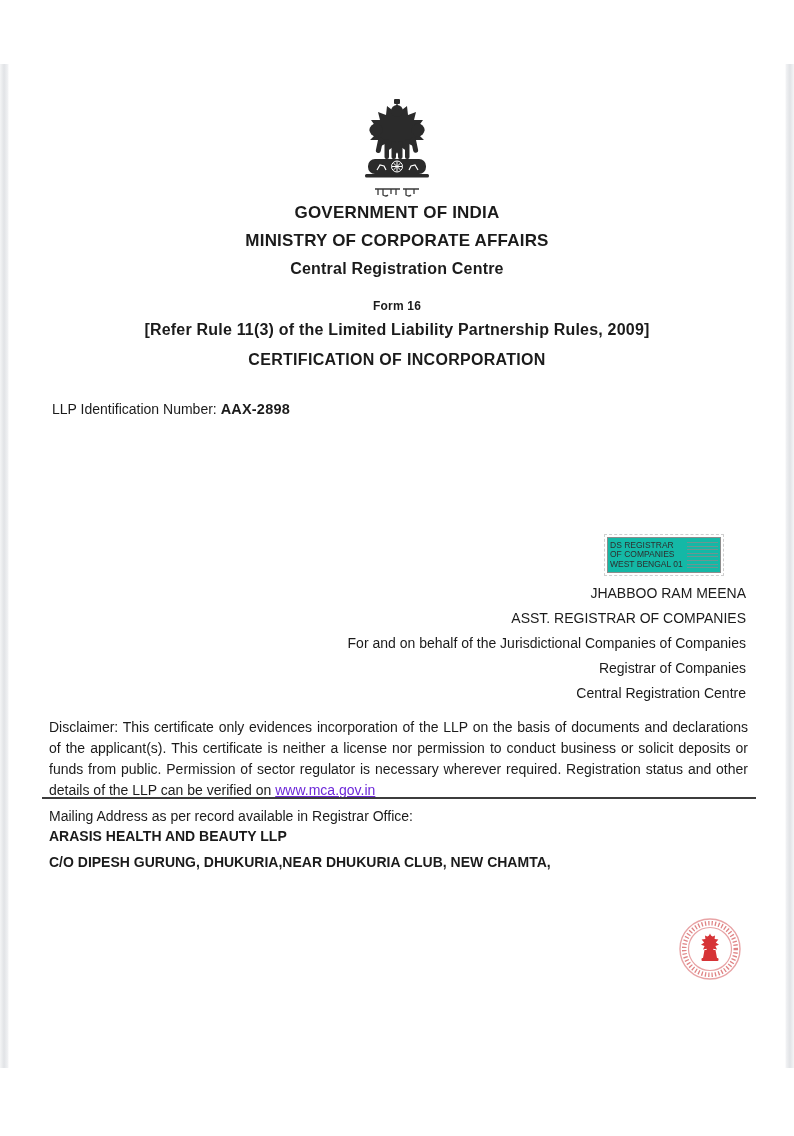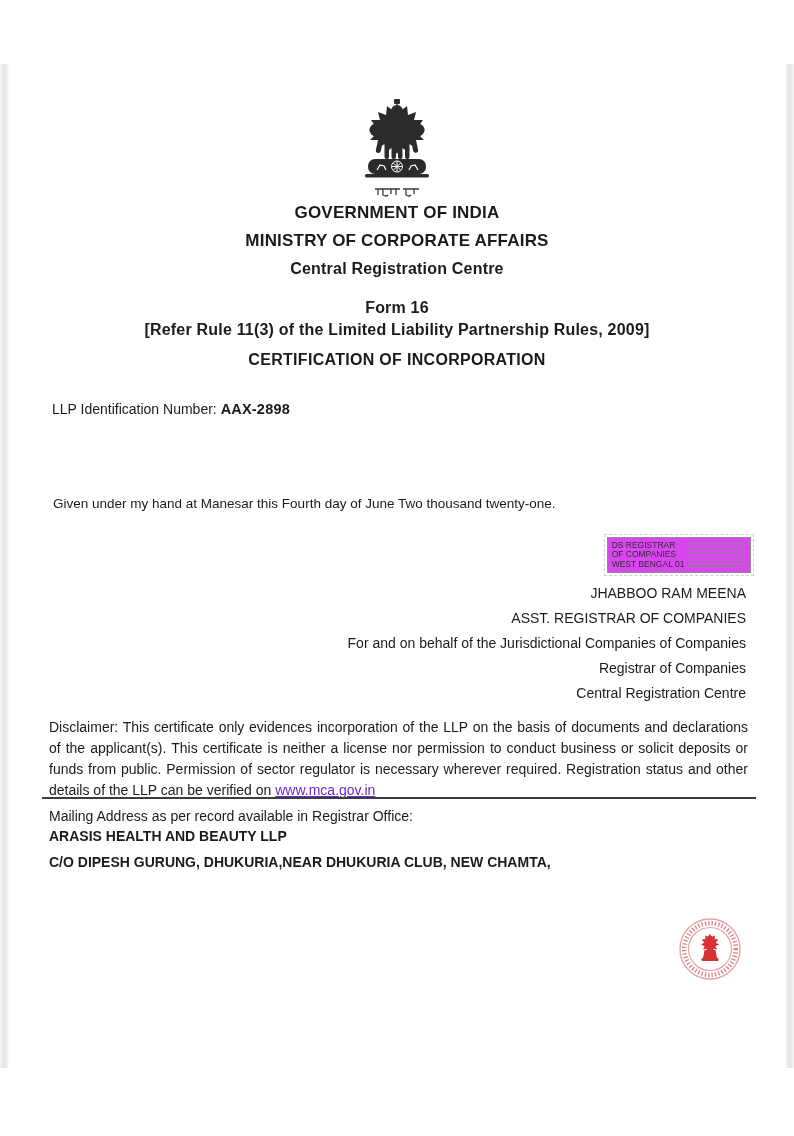--- a/index.html
+++ b/index.html
@@ -10,34 +10,34 @@
   .page-edge { position:absolute; top:64px; height:1004px; width:9px; }
   .page-edge.left  { left:0;  background:linear-gradient(90deg,#f4f5f6,#e1e3e6 45%,#f0f1f3 85%,#fff); }
   .page-edge.right { right:0; background:linear-gradient(270deg,#f4f5f6,#e1e3e6 45%,#f0f1f3 85%,#fff); }
 
   .emblem { position:absolute; top:97px; left:50%; transform:translateX(-50%); }
 
   .center-line { position:absolute; left:0; width:100%; text-align:center; font-weight:bold; letter-spacing:.2px; }
   .t-gov      { top:203px; font-size:17px; }
   .t-ministry { top:231px; font-size:17px; }
   .t-crc      { top:260px; font-size:16px; }
-  .t-form     { top:299px; font-size:16px; }
+  .t-form     { top:299px; font-size:12px; }
   .t-rule     { top:321px; font-size:16px;text-align:center; }
   .t-cert     { top:351px; font-size:16px; letter-spacing:.3px; }
 
   .llp-line { position:absolute; top:401px; left:52px; font-size:14px; }
   .llp-line b { font-size:14.5px; letter-spacing:.2px; }
 
   .para { position:absolute; font-size:14px; line-height:21px; }
   .certified { top:428px; left:52px; width:696px; }
   .given { top:493px; left:53px; font-size:13.5px; }
 
-  .ds-stamp { position:absolute; top:537px; left:607px; width:144px; height:36px;
-              border:1px solid #8d8d8d; background:#d946ef; display:flex; align-items:center;
-              outline:1px dashed #cfcfcf; outline-offset:2px;justify-content:center; }
+  .ds-stamp { position:absolute; top:537px; left:607px; width:114px; height:36px;
+              border:1px solid #8d8d8d; background:#14b8a6; display:flex; align-items:center;
+              outline:1px dashed #cfcfcf; outline-offset:2px; }
   .ds-stamp-text { font-size:8.5px; line-height:9.5px; color:#2e2e2e; padding-left:2px; white-space:nowrap; }
   .micro-text { width:58px; height:27px; margin-left:4px; margin-right:2px;
                 background:repeating-linear-gradient(#8a8a8a 0 1px, transparent 1px 3.6px);
                 opacity:.75; }
 
   .sig { position:absolute; right:48px; text-align:right; font-size:14px; white-space:nowrap; }
   .sig-1 { top:585px; } .sig-2 { top:610px; } .sig-3 { top:635px; }
   .sig-4 { top:660px; } .sig-5 { top:685px; }
 
   .disclaimer { top:717px; left:49px; width:699px; text-align:justify; }
@@ -106,21 +106,20 @@
   <div class="center-line t-crc">Central Registration Centre</div>
   <div class="center-line t-form">Form 16</div>
   <div class="center-line t-rule">[Refer Rule 11(3) of the Limited Liability Partnership Rules, 2009]</div>
   <div class="center-line t-cert">CERTIFICATION OF INCORPORATION</div>
 
   <div class="llp-line">
     <span>LLP Identification Number:</span>
     <b>AAX-2898</b>
   </div>
 
-  <div class="para given">Given under my hand at Manesar this Fourth day of June Two thousand twenty-one.</div>
 
   <div class="ds-stamp">
     <div class="ds-stamp-text">
       <div>DS REGISTRAR</div>
       <div>OF COMPANIES</div>
       <div>WEST BENGAL 01</div>
     </div>
     <div class="micro-text"></div>
   </div>
 

